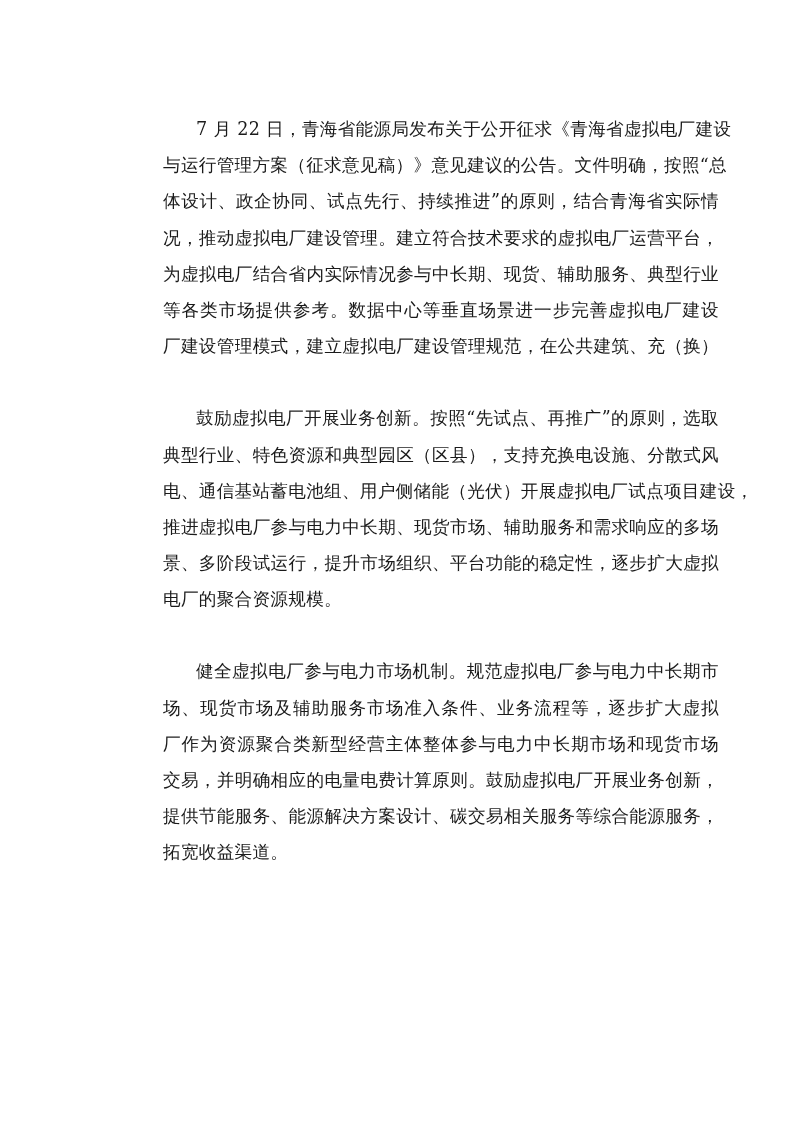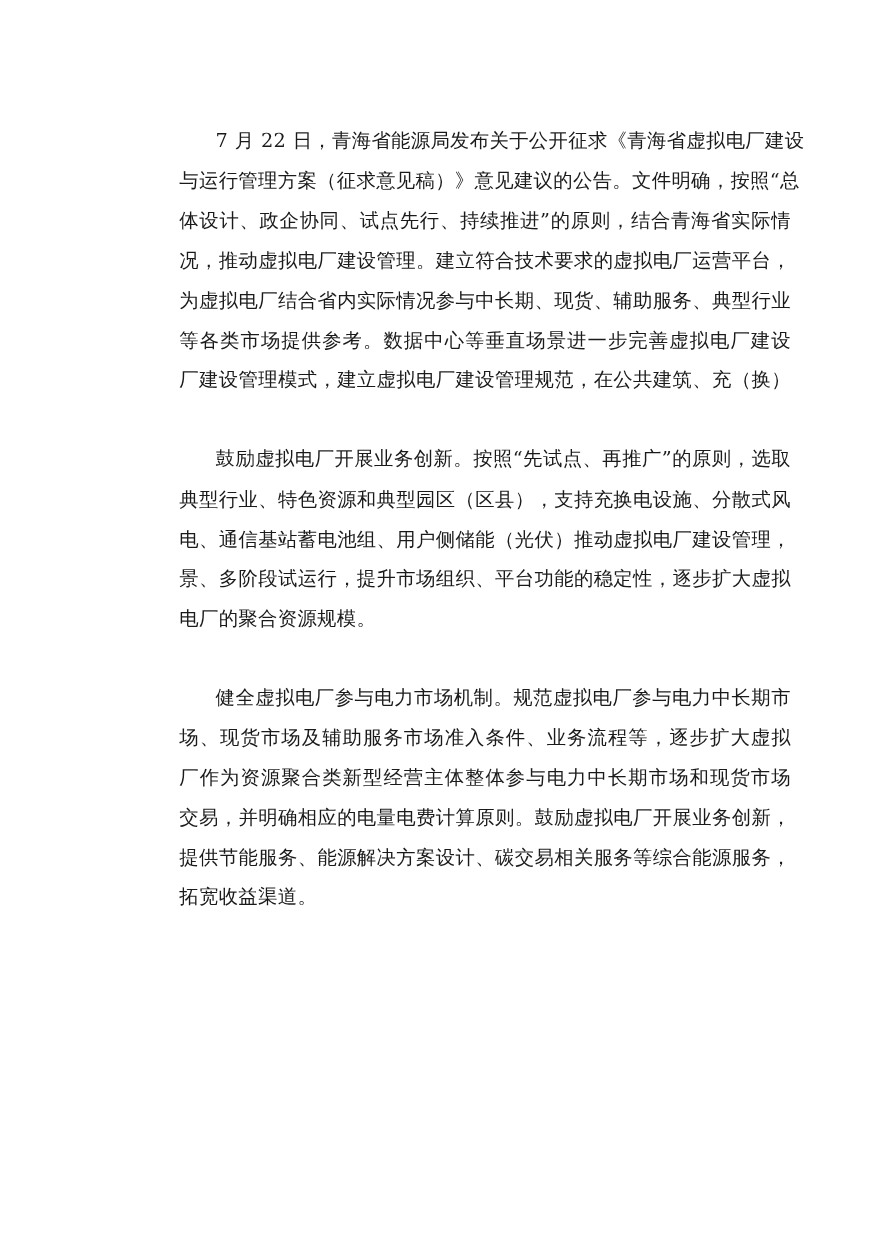--- a/index.html
+++ b/index.html
@@ -59,21 +59,22 @@
     <span class="line">体设计、政企协同、试点先行、持续推进”的原则，结合青海省实际情</span>
     <span class="line">况，推动虚拟电厂建设管理。建立符合技术要求的虚拟电厂运营平台，</span>
     <span class="line">为虚拟电厂结合省内实际情况参与中长期、现货、辅助服务、典型行业</span>
     <span class="line">等各类市场提供参考。数据中心等垂直场景进一步完善虚拟电厂建设</span>
     <span class="line">厂建设管理模式，建立虚拟电厂建设管理规范，在公共建筑、充（换）</span>
   </p>
 
   <p class="para">
     <span class="line first">鼓励虚拟电厂开展业务创新。按照“先试点、再推广”的原则，选取</span>
     <span class="line">典型行业、特色资源和典型园区（区县），支持充换电设施、分散式风</span>
-    <span class="line">电、通信基站蓄电池组、用户侧储能（光伏）推动虚拟电厂建设管理，</span>
+    <span class="line">电、通信基站蓄电池组、用户侧储能（光伏）开展虚拟电厂试点项目建设，</span>
+    <span class="line">推进虚拟电厂参与电力中长期、现货市场、辅助服务和需求响应的多场</span>
     <span class="line">景、多阶段试运行，提升市场组织、平台功能的稳定性，逐步扩大虚拟</span>
     <span class="line last">电厂的聚合资源规模。</span>
   </p>
 
   <p class="para">
     <span class="line first">健全虚拟电厂参与电力市场机制。规范虚拟电厂参与电力中长期市</span>
     <span class="line">场、现货市场及辅助服务市场准入条件、业务流程等，逐步扩大虚拟</span>
     <span class="line">厂作为资源聚合类新型经营主体整体参与电力中长期市场和现货市场</span>
     <span class="line">交易，并明确相应的电量电费计算原则。鼓励虚拟电厂开展业务创新，</span>
     <span class="line">提供节能服务、能源解决方案设计、碳交易相关服务等综合能源服务，</span>

